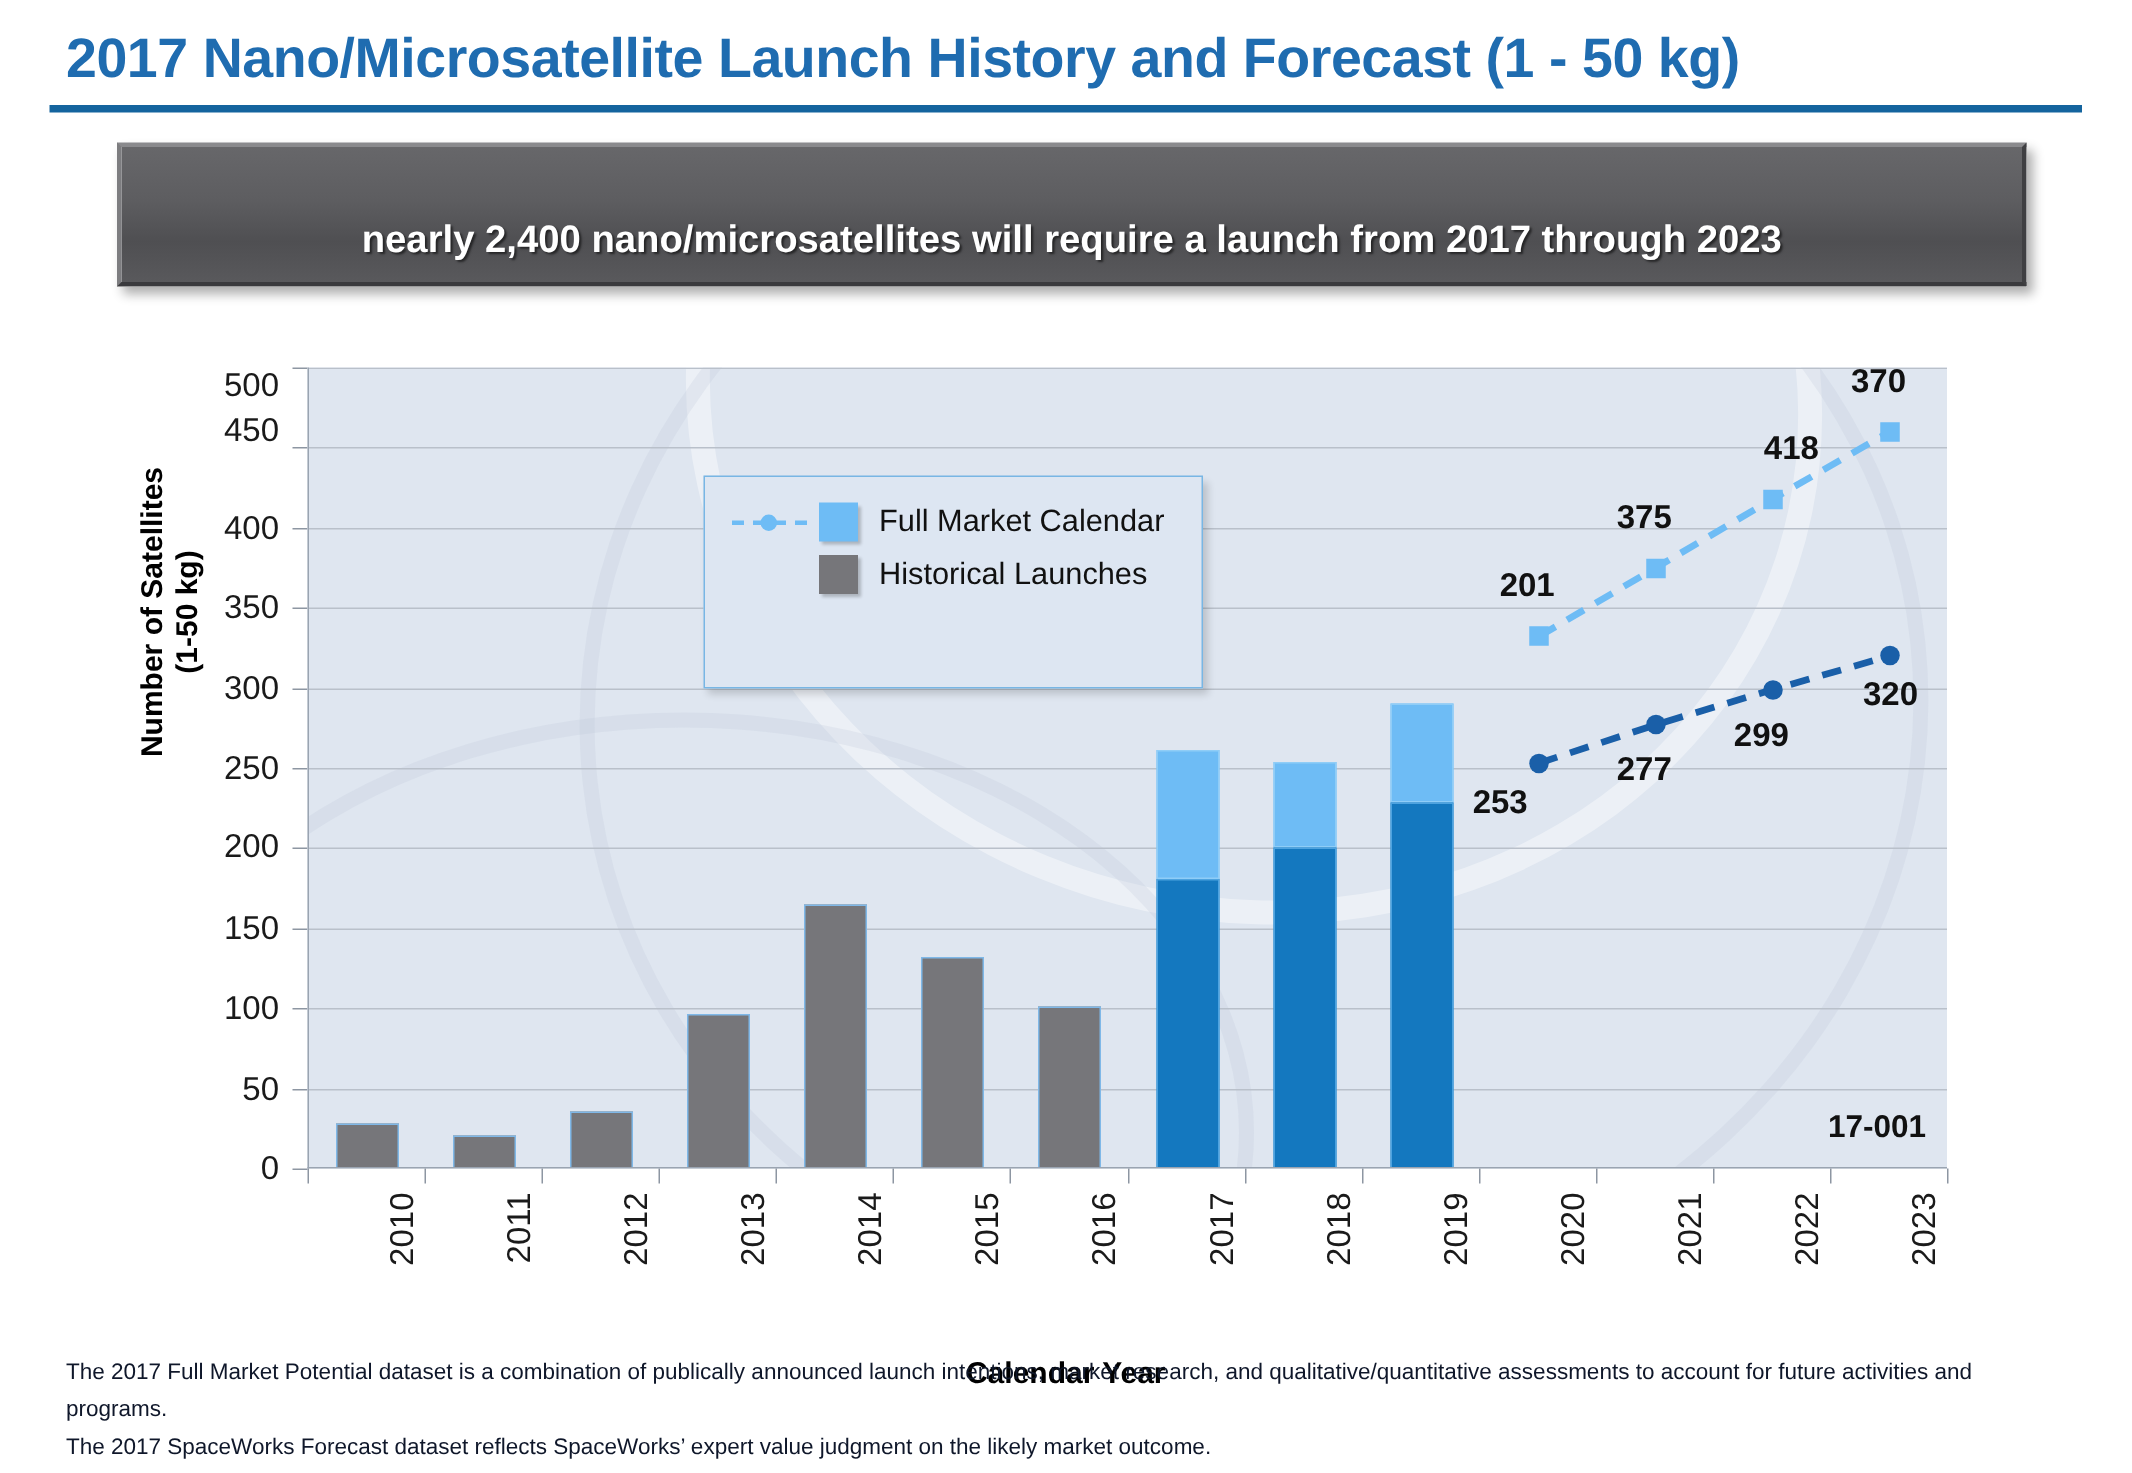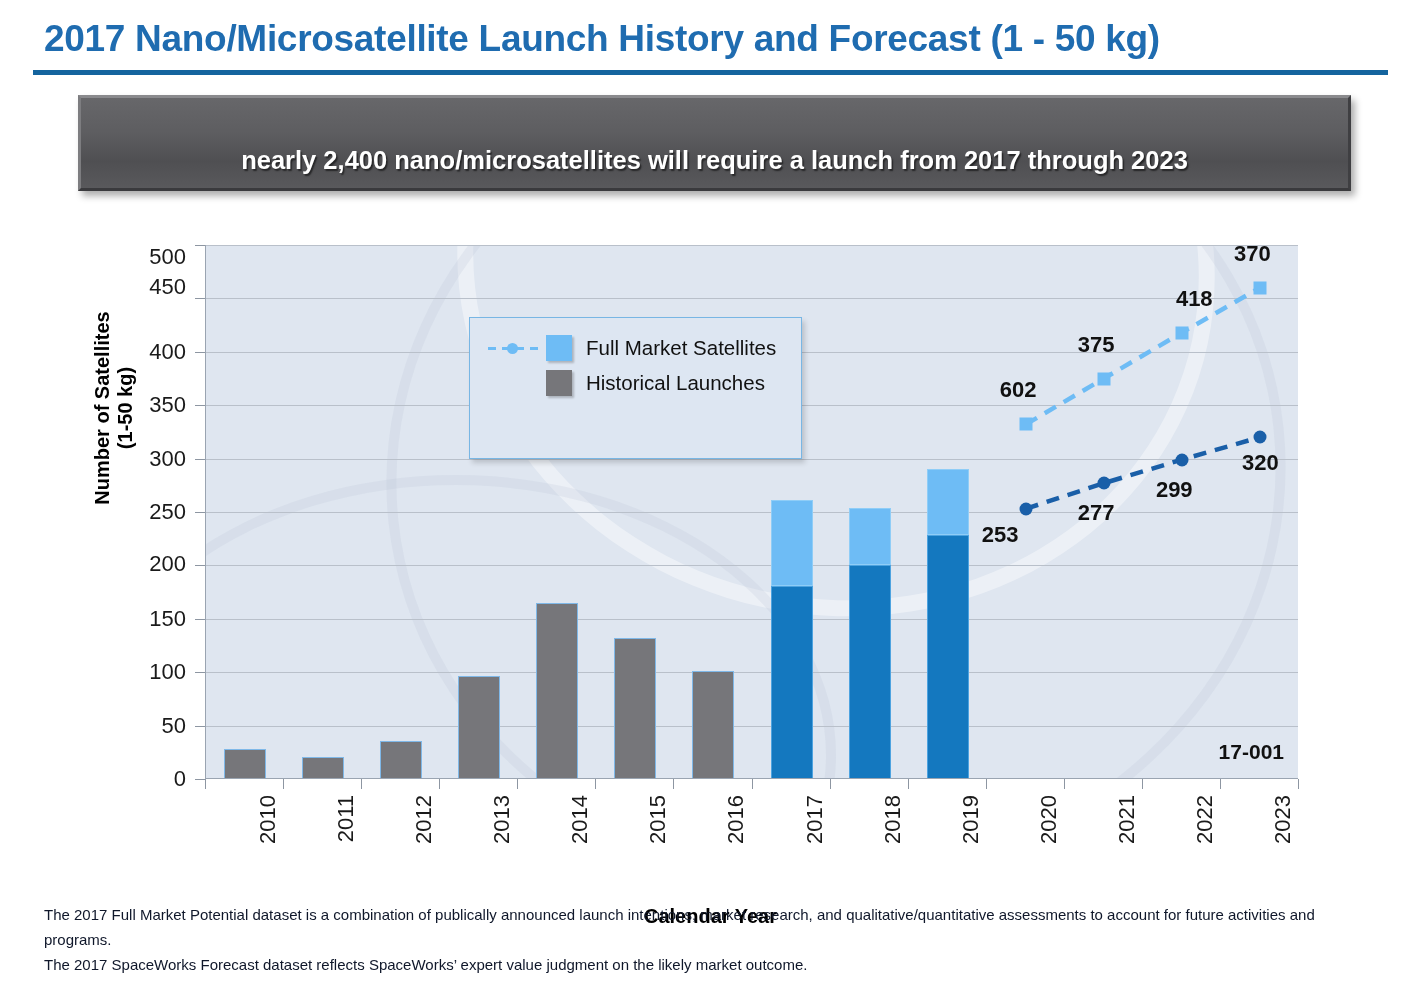--- a/index.html
+++ b/index.html
@@ -322,39 +322,39 @@
           <div class="pt-sq" style="left: 819.75px; top: 179.424px; background: rgb(110, 188, 245);"></div>
           <div class="pt-sq" style="left: 897.821px; top: 133.5px; background: rgb(110, 188, 245);"></div>
           <div class="pt-sq" style="left: 975.893px; top: 87.576px; background: rgb(110, 188, 245);"></div>
           <div class="pt-sq" style="left: 1053.96px; top: 42.72px; background: rgb(110, 188, 245);"></div>
           <div class="pt-ci" style="left: 819.75px; top: 263.796px; background: rgb(26, 95, 168);"></div>
           <div class="pt-ci" style="left: 897.821px; top: 238.164px; background: rgb(26, 95, 168);"></div>
           <div class="pt-ci" style="left: 975.893px; top: 214.668px; background: rgb(26, 95, 168);"></div>
           <div class="pt-ci" style="left: 1053.96px; top: 192.24px; background: rgb(26, 95, 168);"></div>
         </div>
       <div id="dlabels">
-          <div class="dlabel" style="left: 793.75px; top: 132.424px;">602</div>
+          <div class="dlabel" style="left: 793.75px; top: 132.424px;">201</div>
           <div class="dlabel" style="left: 871.821px; top: 86.5px;">375</div>
           <div class="dlabel" style="left: 949.893px; top: 40.576px; margin-left: 20px;">418</div>
           <div class="dlabel" style="left: 1027.96px; top: -4.28px;">370</div>
           <div class="dlabel" style="left: 775.75px; top: 276.796px;">253</div>
           <div class="dlabel" style="left: 871.821px; top: 255.164px;">277</div>
           <div class="dlabel" style="left: 949.893px; top: 231.668px;">299</div>
           <div class="dlabel" style="left: 1035.96px; top: 205.24px;">320</div>
         </div>
       <div id="code-label" style="right:14px; bottom:14px;">17-001</div>
 
       <div id="legend">
         <div class="leg-row">
           <div class="leg-line">
             <div class="dash" style="background:repeating-linear-gradient(90deg,#6ebcf5 0 8px,transparent 8px 14px);"></div>
             <div class="dot" style="background:#6ebcf5;"></div>
           </div>
           <div class="leg-swatch" style="background:#6ebcf5;"></div>
-          <div class="leg-text">Full Market Satellites</div>
+          <div class="leg-text">Full Market Calendar</div>
         </div>
         <div class="leg-row">
           <div class="leg-line"></div>
           <div class="leg-swatch" style="background:#76767a;"></div>
           <div class="leg-text">Historical Launches</div>
         </div>
       </div>
     </div>
 
     <div id="xticks">

